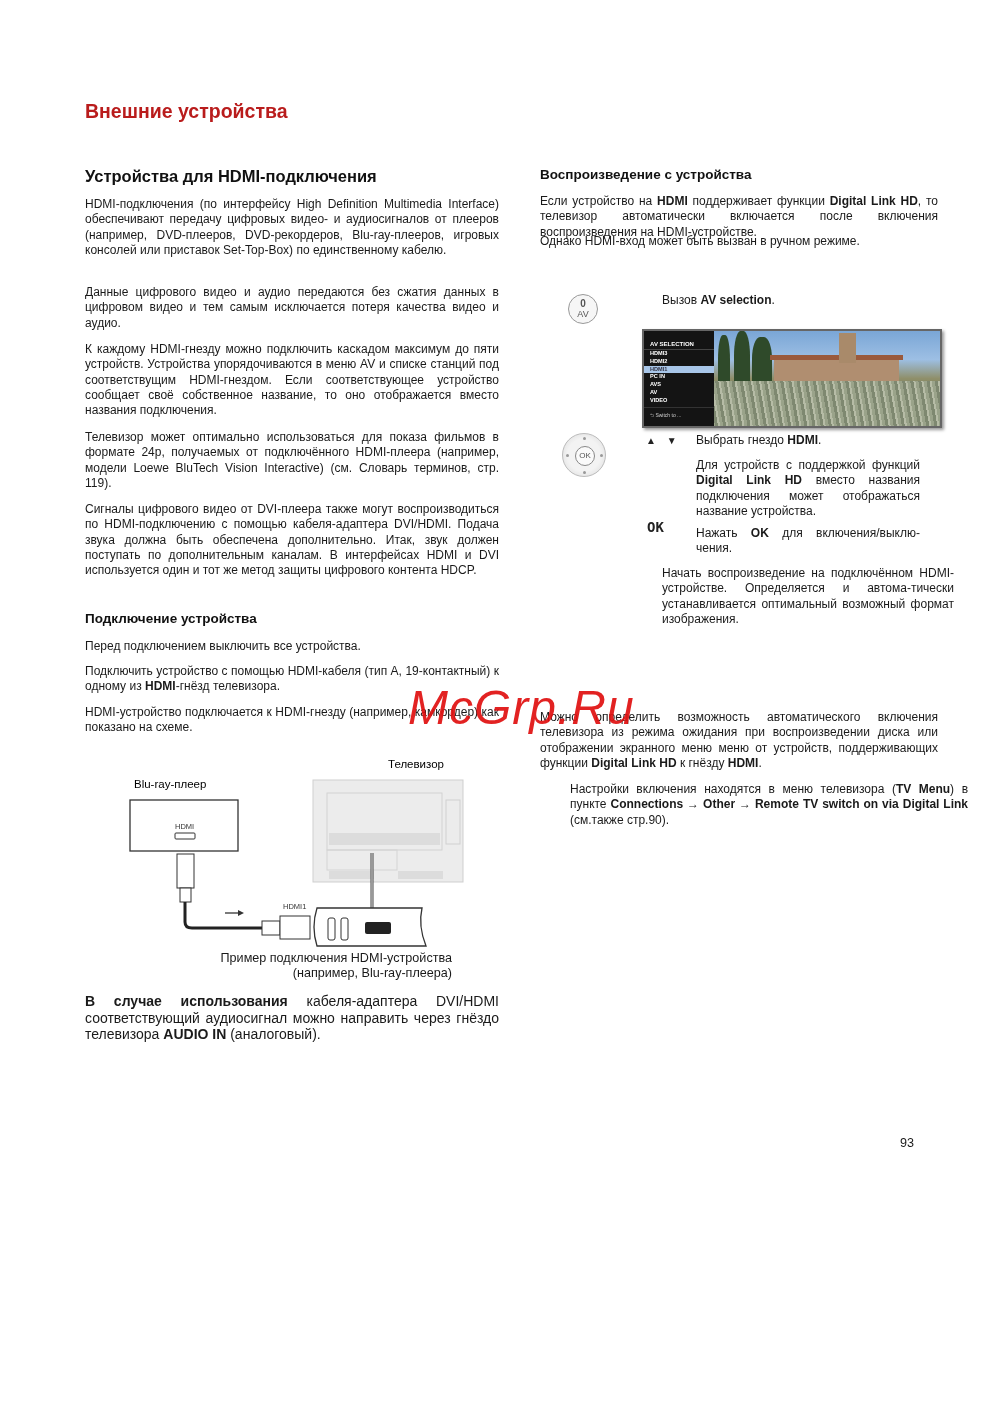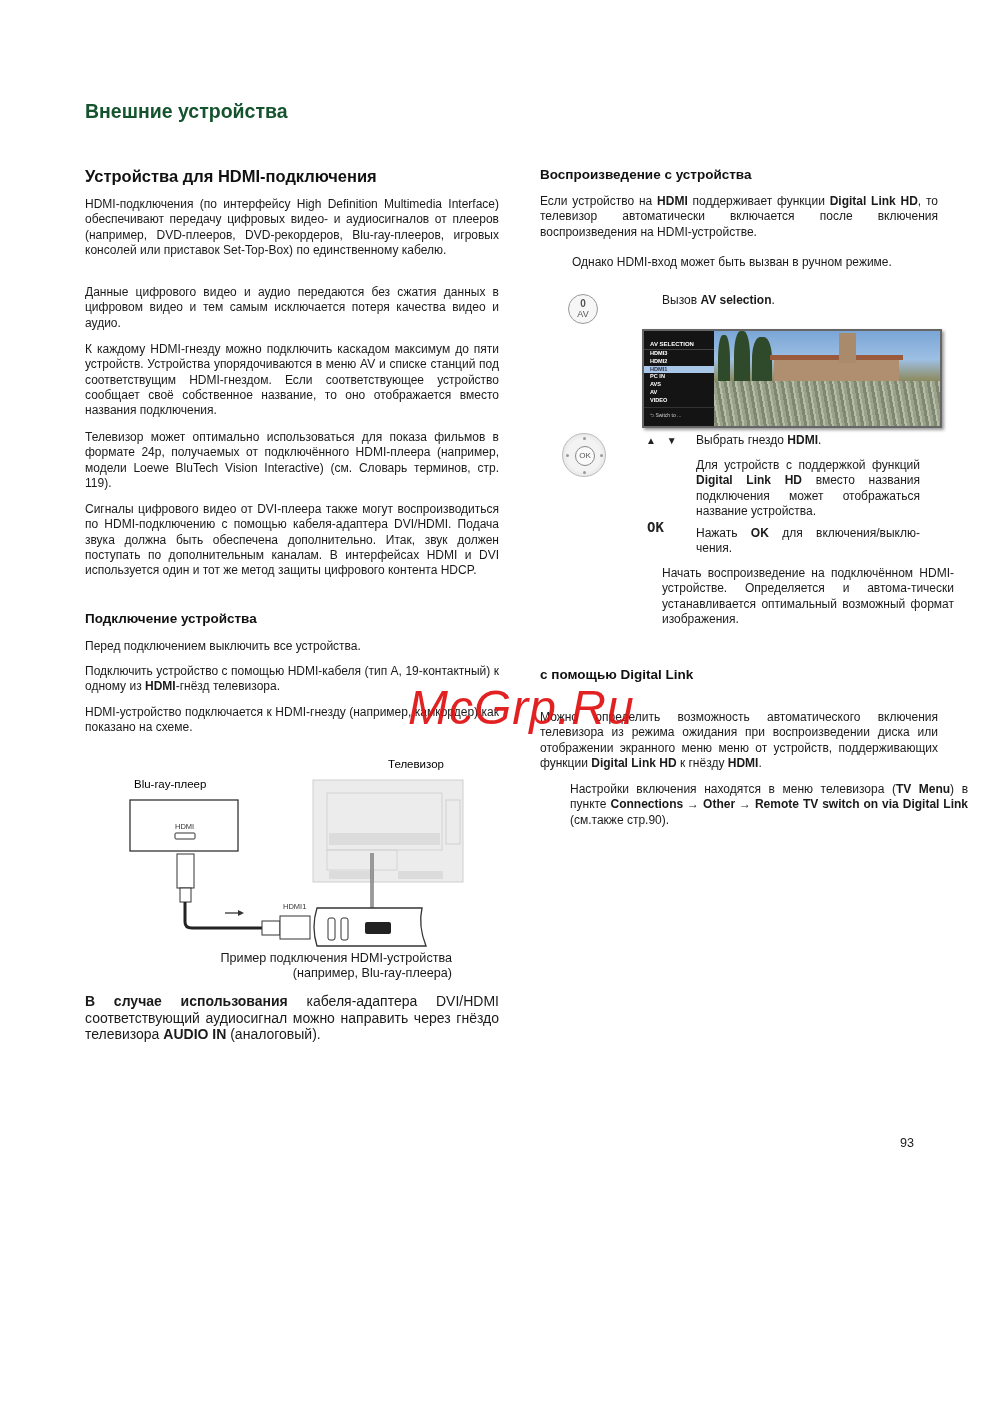--- a/index.html
+++ b/index.html
@@ -1,19 +1,19 @@
 <!DOCTYPE html>
 <html><head>
 <meta charset="utf-8">
 <style>
   html, body { margin: 0; padding: 0; background: #ffffff; }
   body { width: 1000px; height: 1414px; position: relative; overflow: hidden;
          font-family: "Liberation Sans", sans-serif; color: #1a1a1a; }
   .abs { position: absolute; }
-  .h1 { left: 85px; top: 100px; font-size: 19.5px; font-weight: bold; color: #14532d; }
+  .h1 { left: 85px; top: 100px; font-size: 19.5px; font-weight: bold; color: #b91c1c; }
   .h2 { font-size: 16.5px; font-weight: bold; color: #111; }
   .h3 { font-size: 13.5px; font-weight: bold; color: #111; }
   .p { font-size: 12px; line-height: 15.3px; text-align: justify; margin: 0; }
   .p b { font-weight: bold; }
   .col-left { left: 85px; width: 414px; }
   .col-right { left: 540px; width: 398px; }
   .txt-right { left: 662px; width: 292px; }
   .txt-inner { left: 696px; width: 224px; }
   .watermark { left: 408px; top: 680px; font-size: 48px; font-style: italic; color: #e01010;
                letter-spacing: 1px; opacity: 0.92; white-space: nowrap; }
@@ -105,21 +105,21 @@
 </div>
 <div class="abs cap">
   <div>Пример подключения HDMI-устройства</div>
   <div>(например, Blu-ray-плеера)</div>
 </div>
 
 <p class="abs p col-left" style="top:993px; font-size:14px; line-height:16.5px;"><b>В случае использования</b><span> кабеля-адаптера DVI/HDMI соответствующий аудиосигнал можно направить через гнёздо телевизора </span><b>AUDIO IN</b><span> (аналоговый).</span></p>
 
 <div class="abs h3 col-right" style="top:167px;">Воспроизведение с устройства</div>
 <p class="abs p col-right" style="top:194px;"><span>Если устройство на </span><b>HDMI</b><span> поддерживает функции </span><b>Digital Link HD</b><span>, то телевизор автоматически включается после включения воспроизведения на HDMI-устройстве.</span></p>
-<p class="abs p col-right" style="top:255px;margin-left:32px;">Однако HDMI-вход может быть вызван в ручном режиме.</p>
+<p class="abs p col-right" style="top:234px;">Однако HDMI-вход может быть вызван в ручном режиме.</p>
 
 <div class="abs btn-av">
   <div class="zero">0</div>
   <div>AV</div>
 </div>
 <p class="abs p txt-right" style="top:293px;"><span>Вызов </span><b>AV selection</b><span>.</span></p>
 
 <div class="abs screen">
   <div class="tree" style="left:74px;top:4px;width:12px;height:60px;"></div>
   <div class="tree" style="left:90px;top:0px;width:16px;height:62px;"></div>
@@ -149,20 +149,19 @@
   <div class="dot" style="left:37px;top:20px;"></div>
 </div>
 <div class="abs arrows">▲ ▼</div>
 <p class="abs p txt-inner" style="top:433px;"><span>Выбрать гнездо </span><b>HDMI</b><span>.</span></p>
 <p class="abs p txt-inner" style="top:458px;"><span>Для устройств с поддержкой функций </span><b>Digital Link HD</b><span> вместо названия подключения может отображаться название устройства.</span></p>
 <div class="abs oklabel">OK</div>
 <p class="abs p txt-inner" style="top:526px;"><span>Нажать </span><b>OK</b><span> для включения/выклю-чения.</span></p>
 <p class="abs p txt-right" style="top:566px;">Начать воспроизведение на подключённом HDMI-устройстве. Определяется и автома-тически устанавливается оптимальный возможный формат изображения.</p>
 
 <div class="abs h3 col-right" style="top:666px; line-height:17px;">
-  <div>с помощью Digital Link</div>
 </div>
 <p class="abs p col-right" style="top:710px;"><span>Можно определить возможность автоматического включения телевизора из режима ожидания при воспроизведении диска или отображении экранного меню меню от устройств, поддерживающих функции </span><b>Digital Link HD</b><span> к гнёзду </span><b>HDMI</b><span>.</span></p>
 <p class="abs p col-right" style="top:782px;margin-left:30px;"><span>Настройки включения находятся в меню телевизора (</span><b>TV Menu</b><span>) в пункте  </span><b>Connections → Other → Remote TV switch on via Digital Link</b><span> (см.также стр.90).</span></p>
 
 <div class="abs watermark">McGrp.Ru</div>
 
 <div class="abs pagenum">93</div>
 
 </body></html>

